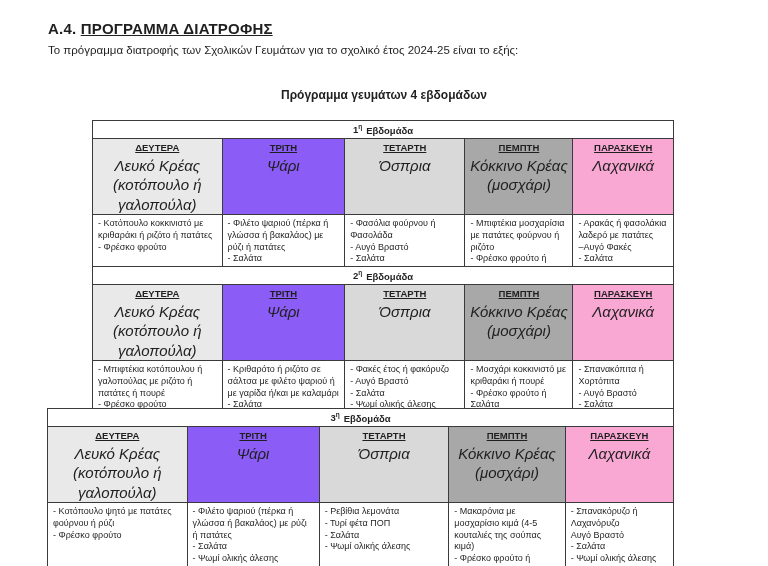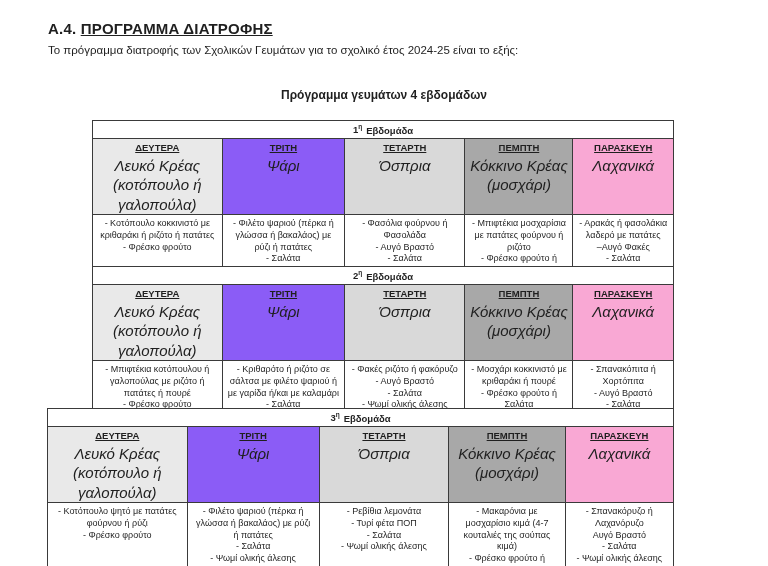--- a/index.html
+++ b/index.html
@@ -23,21 +23,21 @@
   table.menu td { border:1px solid #3a3a3a; overflow:hidden; }
 
   .week-cell { height:15px; text-align:center; font-weight:bold; font-size:9.5px; background:#ffffff; }
   .week-cell sup { font-size:6.5px; }
   .wlabel { margin-left:4px; }
 
   .day-cell { height:44px; text-align:center; vertical-align:top; padding:3px 4px 0 4px; }
   .day-name { font-weight:bold; font-size:9.5px; text-decoration:underline; line-height:1.35; }
   .day-sub { font-style:italic; font-size:15px; line-height:1.3; margin-top:1px; }
 
-  .menu-cell { vertical-align:top; text-align:center; padding:3px 5px 2px 5px; font-size:9px; line-height:1.3; background:#ffffff;margin-left:48px; }
+  .menu-cell { vertical-align:top; text-align:left; padding:3px 5px 2px 5px; font-size:9px; line-height:1.3; background:#ffffff;margin-left:48px; }
   #t1 .menu-cell { height:68px; }
   #t2 .menu-cell { height:70px; }
   #t3 .menu-cell { height:86px; }
 
   .shade-0 { background:#e9e9e9; }
   .shade-1 { background:#8b5cf6; }
   .shade-2 { background:#d9d9d9; }
   .shade-3 { background:#a8a8a8; }
   .shade-4 { background:#f9a8d4; }
 </style>
@@ -151,21 +151,21 @@
   <tr>
     <td class="menu-cell">
       <div class="menu-item">- Μπιφτέκια κοτόπουλου ή γαλοπούλας με ριζότο ή πατάτες ή πουρέ</div>
       <div class="menu-item">- Φρέσκο φρούτο</div>
     </td>
     <td class="menu-cell">
       <div class="menu-item">- Κριθαρότο ή ριζότο σε σάλτσα με φιλέτο ψαριού ή με γαρίδα ή/και με καλαμάρι</div>
       <div class="menu-item">- Σαλάτα</div>
     </td>
     <td class="menu-cell">
-      <div class="menu-item">- Φακές ριζότο ή φακόρυζο</div>
+      <div class="menu-item">- Φακές έτος ή φακόρυζο</div>
       <div class="menu-item">- Αυγό Βραστό</div>
       <div class="menu-item">- Σαλάτα</div>
       <div class="menu-item">- Ψωμί ολικής άλεσης</div>
     </td>
     <td class="menu-cell">
       <div class="menu-item">- Μοσχάρι κοκκινιστό με κριθαράκι ή πουρέ</div>
       <div class="menu-item">- Φρέσκο φρούτο ή Σαλάτα</div>
     </td>
     <td class="menu-cell">
       <div class="menu-item">- Σπανακόπιτα ή Χορτόπιτα</div>
@@ -220,21 +220,21 @@
       <div class="menu-item">- Σαλάτα</div>
       <div class="menu-item">- Ψωμί ολικής άλεσης</div>
     </td>
     <td class="menu-cell">
       <div class="menu-item">- Ρεβίθια λεμονάτα</div>
       <div class="menu-item">- Τυρί φέτα ΠΟΠ</div>
       <div class="menu-item">- Σαλάτα</div>
       <div class="menu-item">- Ψωμί ολικής άλεσης</div>
     </td>
     <td class="menu-cell">
-      <div class="menu-item">- Μακαρόνια με μοσχαρίσιο κιμά (4-7 κουταλιές της σούπας κιμά)</div>
+      <div class="menu-item">- Μακαρόνια με μοσχαρίσιο κιμά (4-5 κουταλιές της σούπας κιμά)</div>
       <div class="menu-item">- Φρέσκο φρούτο ή Σαλάτα</div>
     </td>
     <td class="menu-cell">
       <div class="menu-item">- Σπανακόρυζο ή Λαχανόρυζο</div>
       <div class="menu-item">Αυγό Βραστό</div>
       <div class="menu-item">- Σαλάτα</div>
       <div class="menu-item">- Ψωμί ολικής άλεσης</div>
     </td>
   </tr>
 </tbody>

